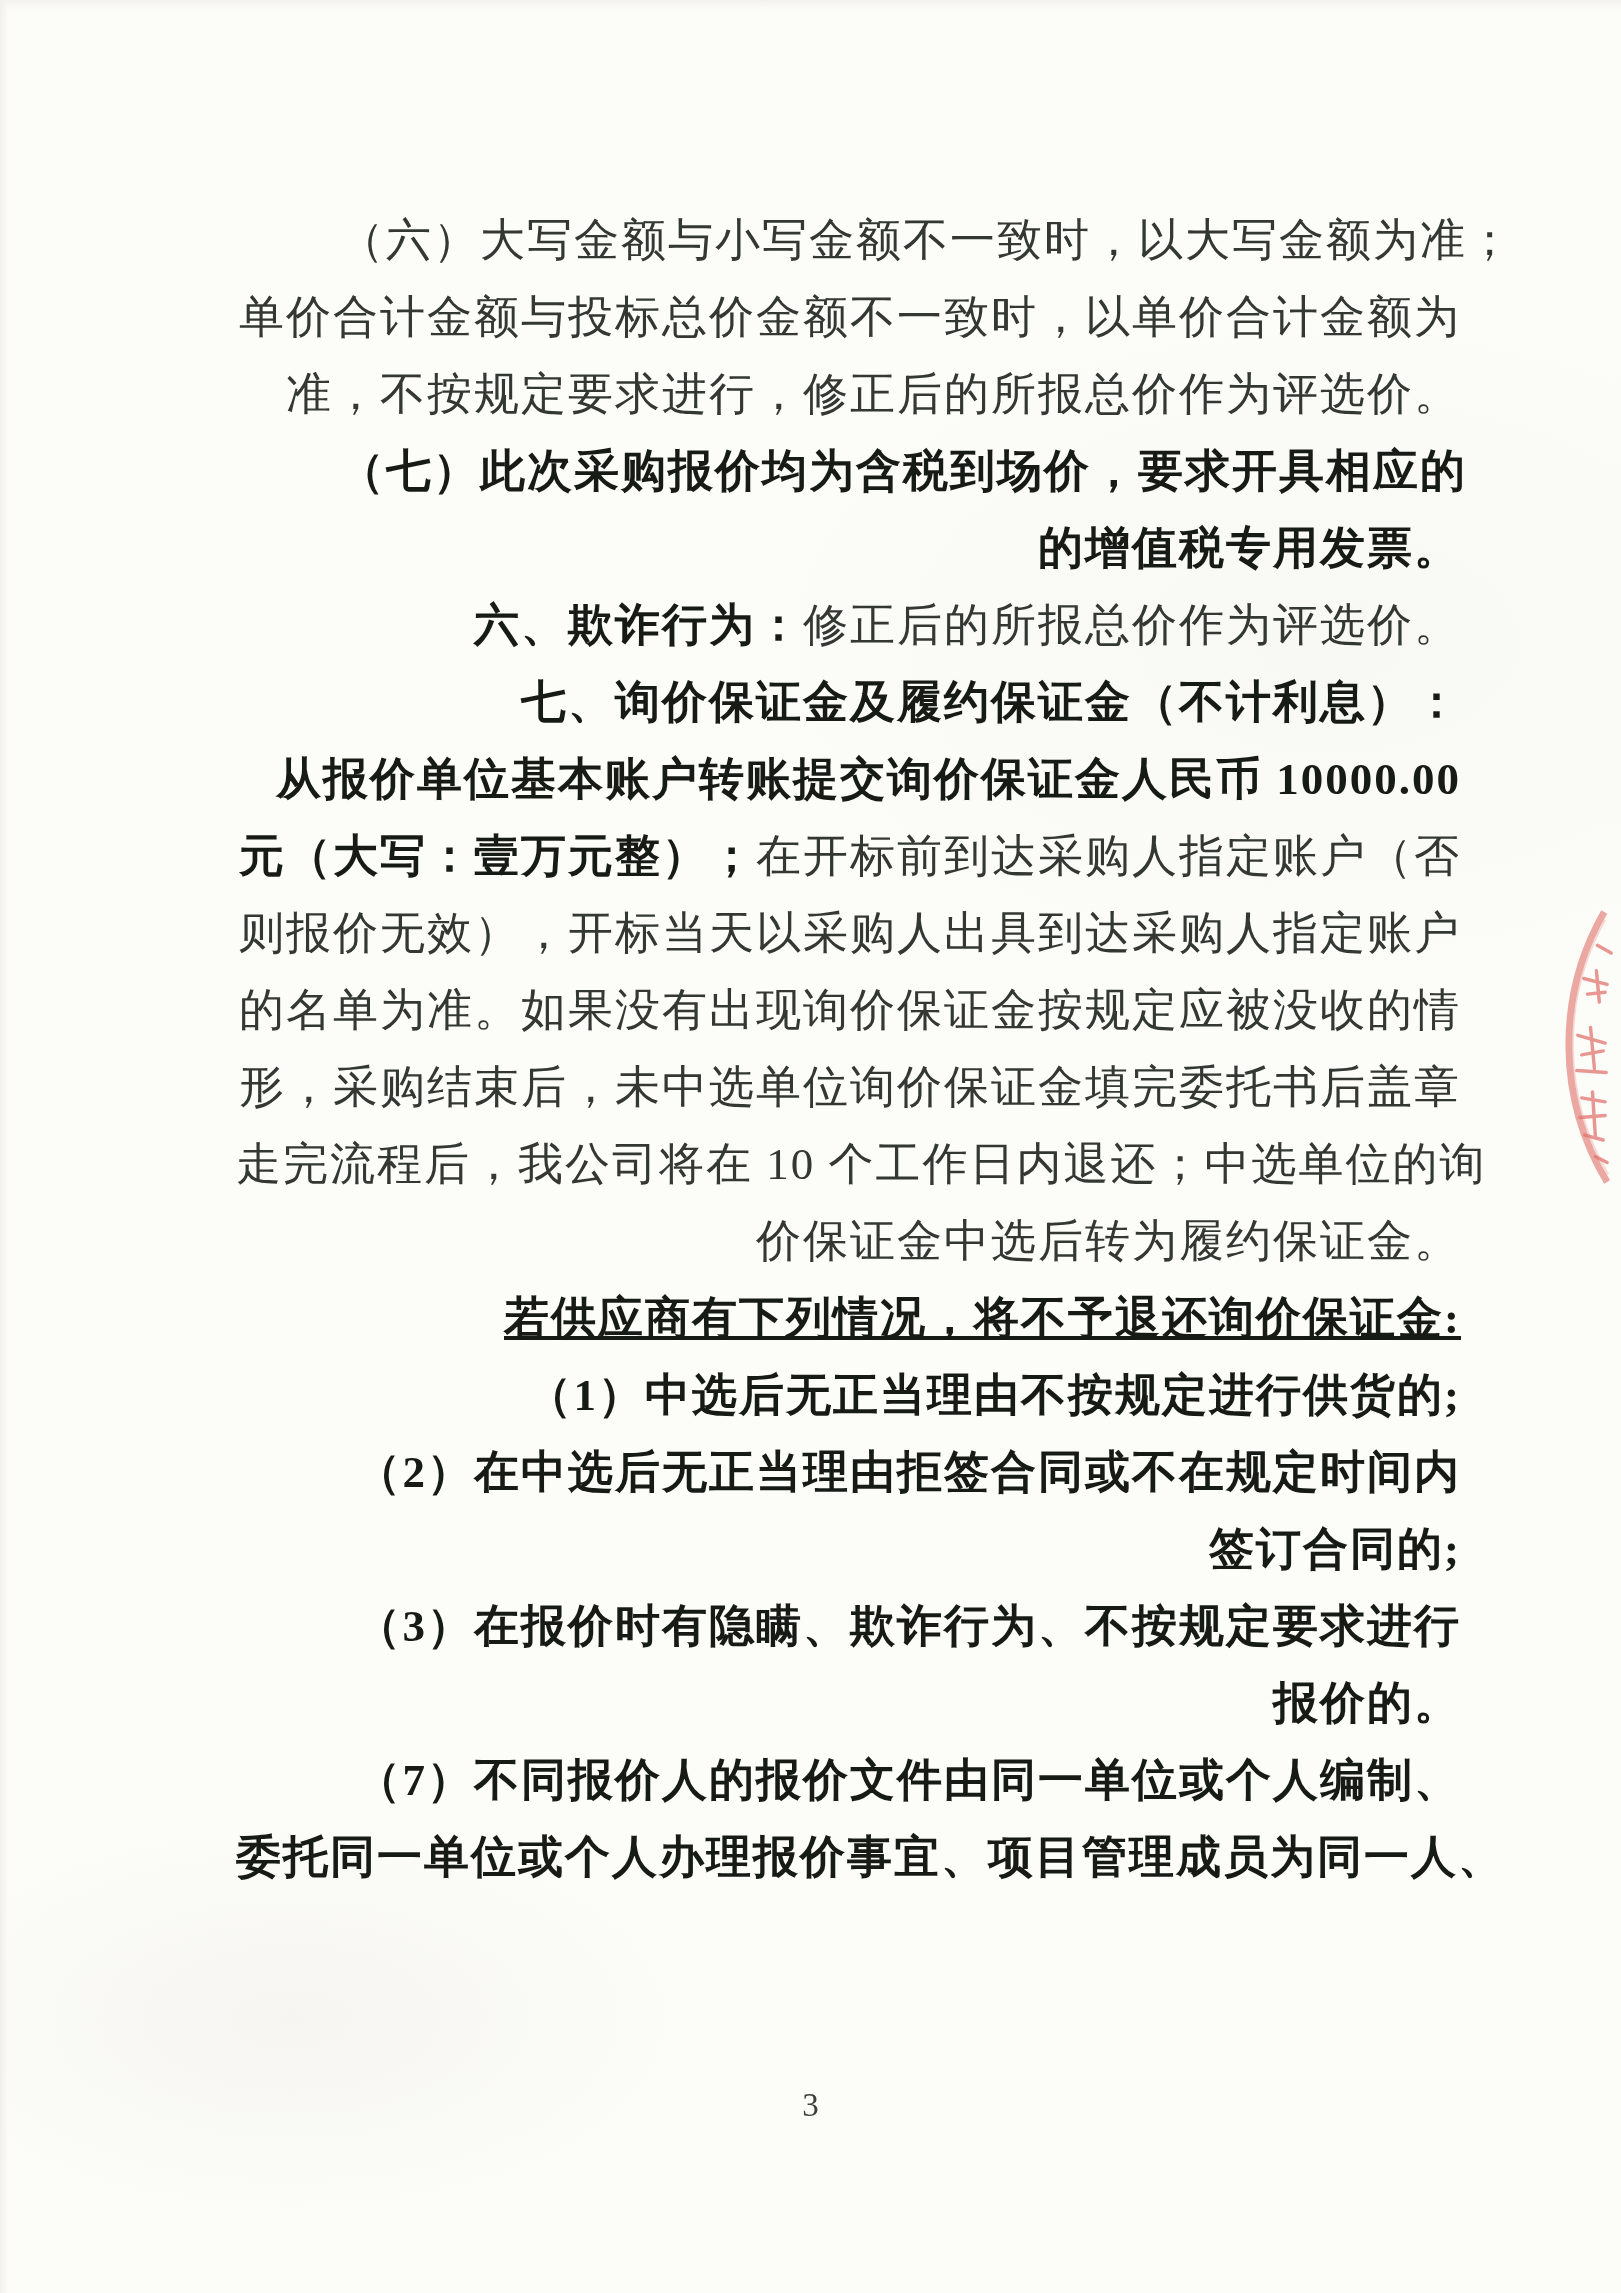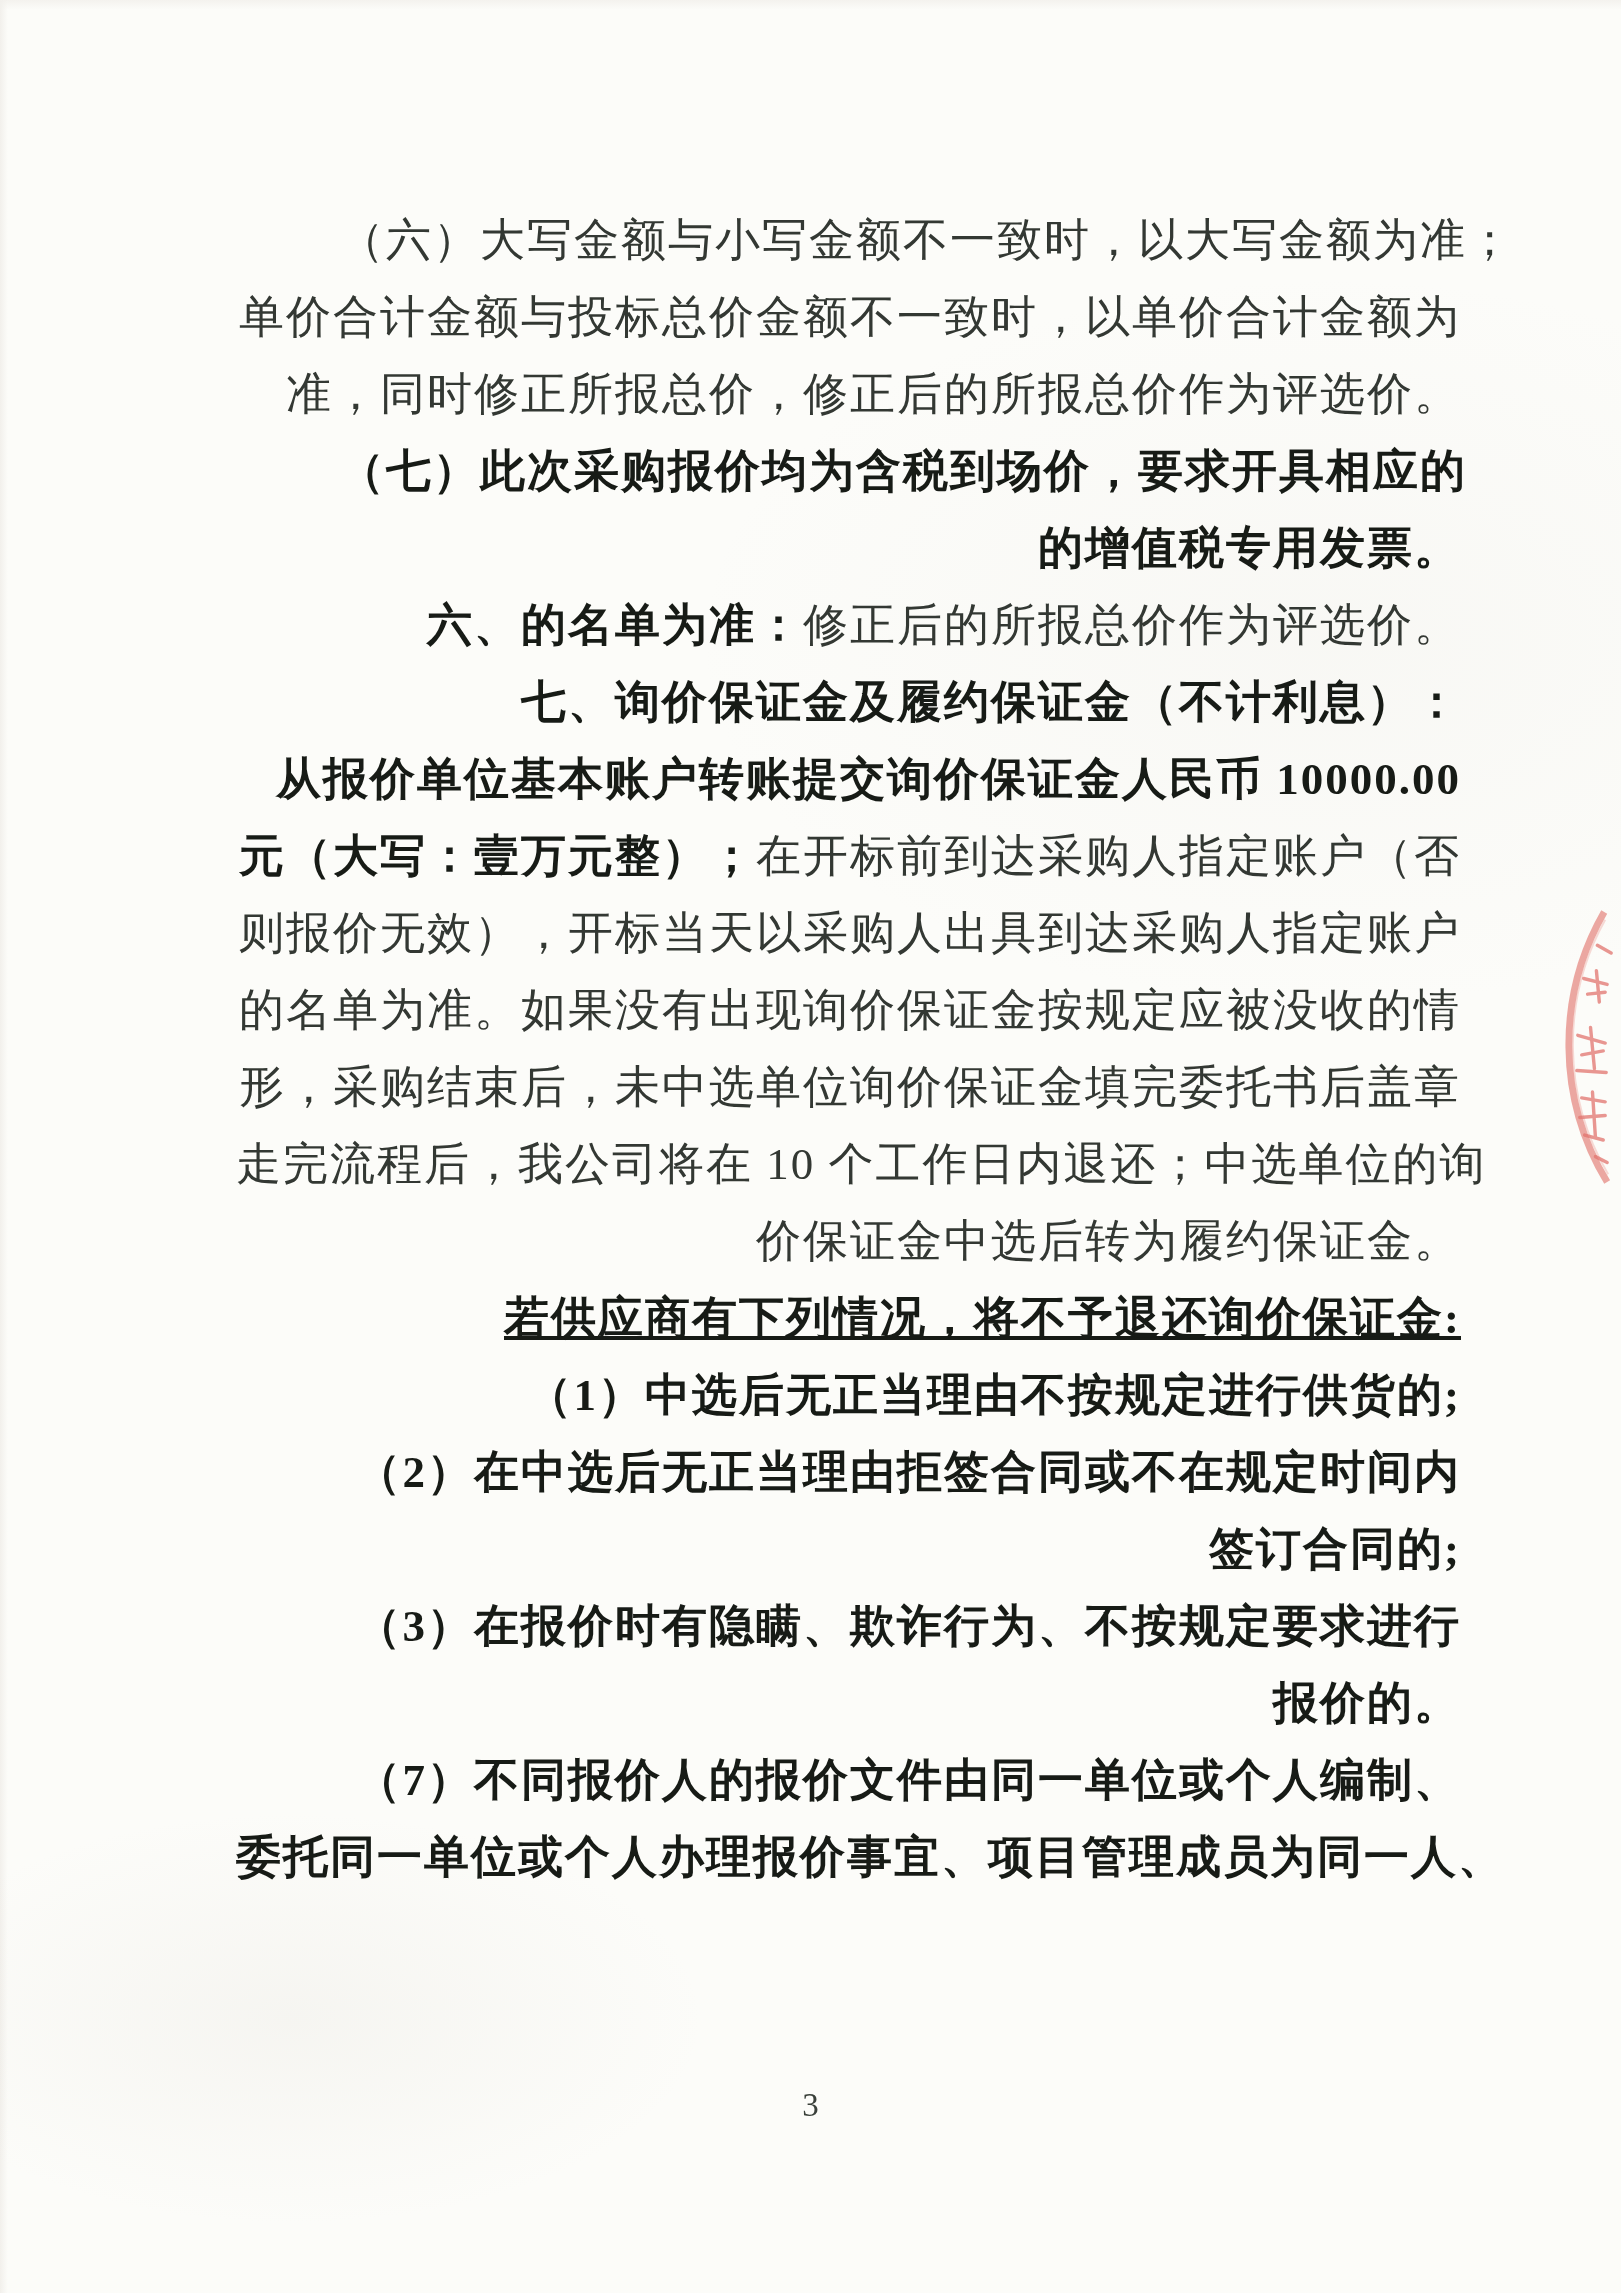--- a/index.html
+++ b/index.html
@@ -43,24 +43,24 @@
     pointer-events:none;
   }
 </style>
 </head>
 <body>
 
 <div class="page">
   <div class="content">
     <p class="line ind">（六）大写金额与小写金额不一致时，以大写金额为准；</p>
     <p class="line">单价合计金额与投标总价金额不一致时，以单价合计金额为</p>
-    <p class="line">准，同时修正所报总价，修正后的所报总价作为评选价。</p>
+    <p class="line">准，不按规定要求进行，修正后的所报总价作为评选价。</p>
     <p class="line ind b">（七）此次采购报价均为含税到场价，要求开具相应的</p>
     <p class="line b">的增值税专用发票。</p>
-    <p class="line ind"><span class="b">六、的名单为准：</span><span>修正后的所报总价作为评选价。</span></p>
+    <p class="line ind"><span class="b">六、欺诈行为：</span><span>修正后的所报总价作为评选价。</span></p>
     <p class="line ind b">七、询价保证金及履约保证金（不计利息）：</p>
     <p class="line b">从报价单位基本账户转账提交询价保证金人民币 10000.00</p>
     <p class="line"><span class="b">元（大写：壹万元整）；</span><span>在开标前到达采购人指定账户（否</span></p>
     <p class="line">则报价无效），开标当天以采购人出具到达采购人指定账户</p>
     <p class="line">的名单为准。如果没有出现询价保证金按规定应被没收的情</p>
     <p class="line">形，采购结束后，未中选单位询价保证金填完委托书后盖章</p>
     <p class="line">走完流程后，我公司将在 10 个工作日内退还；中选单位的询</p>
     <p class="line">价保证金中选后转为履约保证金。</p>
     <p class="line ind-deep b">若供应商有下列情况，将不予退还询价保证金:</p>
     <p class="line ind b">（1）中选后无正当理由不按规定进行供货的;</p>

